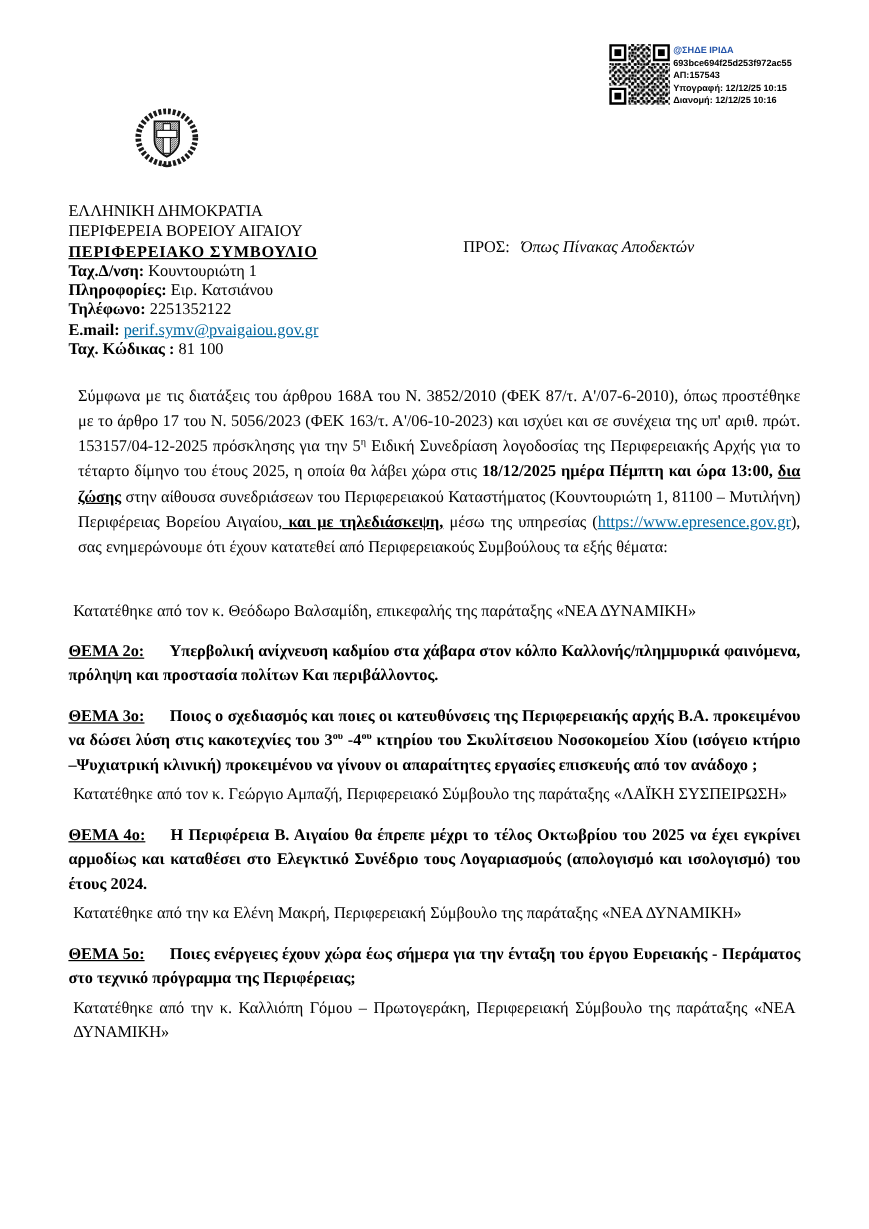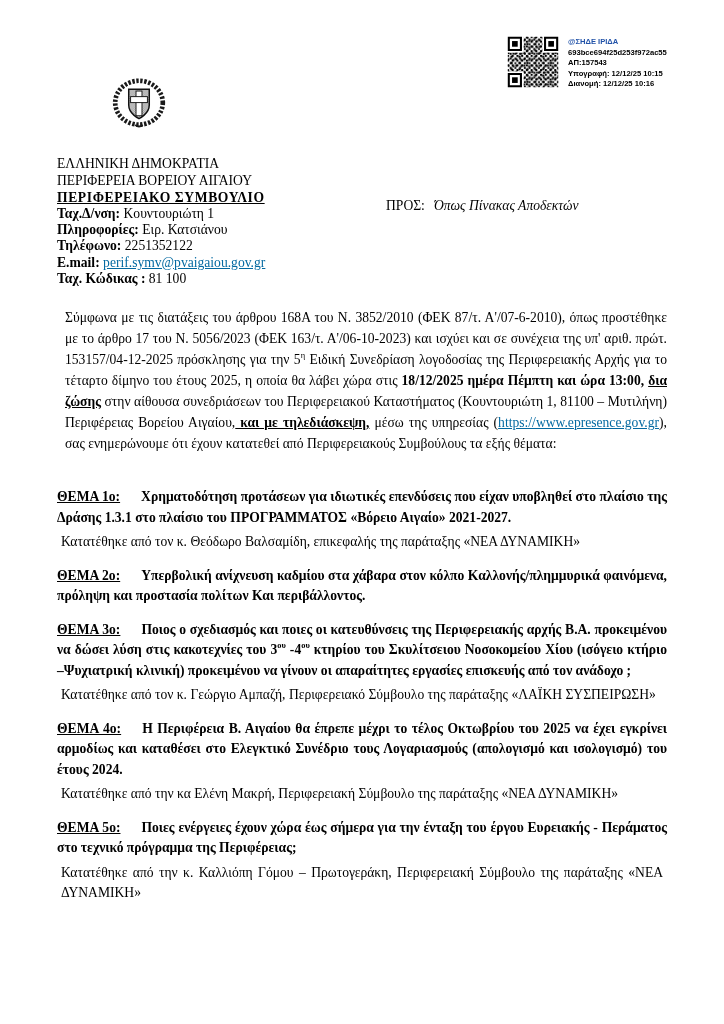--- a/index.html
+++ b/index.html
@@ -2,24 +2,24 @@
 <html lang="el"><head>
 <meta charset="utf-8">
 <style>
   html,body{margin:0;padding:0;}
   body{
     width:724px;height:1024px;position:relative;overflow:hidden;
     background:#ffffff;color:#000;
     font-family:"Liberation Serif", "DejaVu Serif", serif;
     font-size:13.6px;
   }
-  .page{padding:36px 57px 0 57px;position:relative;}
+  .page{padding:48px 57px 0 57px;position:relative;}
 
   
-  .stamp{position:absolute;left:507px;top:35px;display:flex;gap:9px;align-items:flex-start;}
+  .stamp{position:absolute;left:507px;top:35px;display:flex;gap:2px;align-items:flex-start;}
   .stamp-qr{width:52px;height:54px;display:block;}
   .stamp-lines{
     font-family:"Liberation Sans", "DejaVu Sans", sans-serif;
     font-size:7.6px;font-weight:bold;line-height:10.6px;white-space:nowrap;padding-top:2px;
   }
   .blue{color:#2152a8;}
 
   
   .emblem{width:56px;height:57px;display:block;margin:41px 0 0 54px;}
 
@@ -130,21 +130,20 @@
   <div class="to-block">
     <span>ΠΡΟΣ:</span><span class="to-value">Όπως Πίνακας Αποδεκτών</span>
   </div>
 
 
   <p class="intro"><span>Σύμφωνα με τις διατάξεις του άρθρου 168Α του Ν. 3852/2010 (ΦΕΚ 87/τ. Α'/07-6-2010), όπως προστέθηκε με το άρθρο 17 του Ν. 5056/2023 (ΦΕΚ 163/τ. Α'/06-10-2023) και ισχύει και σε συνέχεια της υπ' αριθ. πρώτ. 153157/04-12-2025 πρόσκλησης για την 5</span><span class="sup">η</span><span> Ειδική Συνεδρίαση λογοδοσίας της Περιφερειακής Αρχής για το τέταρτο δίμηνο του έτους 2025, η οποία θα λάβει χώρα στις </span><span class="b">18/12/2025 ημέρα Πέμπτη και ώρα 13:00, </span><span class="b u">δια ζώσης</span><span> στην αίθουσα συνεδριάσεων του Περιφερειακού Καταστήματος (Κουντουριώτη 1, 81100 – Μυτιλήνη) Περιφέρειας Βορείου Αιγαίου,</span><span class="b u"> και με τηλεδιάσκεψη,</span><span> μέσω της υπηρεσίας (</span><span class="lnk">https://www.epresence.gov.gr</span><span>), σας ενημερώνουμε ότι έχουν κατατεθεί από Περιφερειακούς Συμβούλους τα εξής θέματα:</span></p>
 
   <div class="themes">
 
     <section class="theme">
-      <p class="theme-title"><span class="thm-label">ΘΕΜΑ 1ο:</span><span class="tab"></span><span><span class="b">Χρηματοδότηση προτάσεων για ιδιωτικές επενδύσεις που είχαν υποβληθεί στο πλαίσιο της Δράσης 1.3.1 στο πλαίσιο του ΠΡΟΓΡΑΜΜΑΤΟΣ «Βόρειο Αιγαίο» 2021-2027.</span></span></p>
       <p class="submitted">Κατατέθηκε από τον κ. Θεόδωρο Βαλσαμίδη, επικεφαλής της παράταξης «ΝΕΑ ΔΥΝΑΜΙΚΗ»</p>
     </section>
 
     <section class="theme">
       <p class="theme-title"><span class="thm-label">ΘΕΜΑ 2ο:</span><span class="tab"></span><span><span class="b">Υπερβολική ανίχνευση καδμίου στα χάβαρα στον κόλπο Καλλονής/πλημμυρικά φαινόμενα, πρόληψη και προστασία πολίτων Και περιβάλλοντος.</span></span></p>
     </section>
 
     <section class="theme">
       <p class="theme-title"><span class="thm-label">ΘΕΜΑ 3ο:</span><span class="tab"></span><span><span class="b">Ποιος ο σχεδιασμός και ποιες οι κατευθύνσεις  της Περιφερειακής αρχής Β.Α. προκειμένου να δώσει λύση στις κακοτεχνίες του 3</span><span class="b sup">ου</span><span class="b"> -4</span><span class="b sup">ου</span><span class="b"> κτηρίου του Σκυλίτσειου Νοσοκομείου Χίου (ισόγειο κτήριο –Ψυχιατρική κλινική) προκειμένου να γίνουν οι απαραίτητες εργασίες επισκευής από τον ανάδοχο ;</span></span></p>
       <p class="submitted">Κατατέθηκε από τον κ. Γεώργιο Αμπαζή, Περιφερειακό Σύμβουλο της παράταξης «ΛΑΪΚΗ ΣΥΣΠΕΙΡΩΣΗ»</p>

